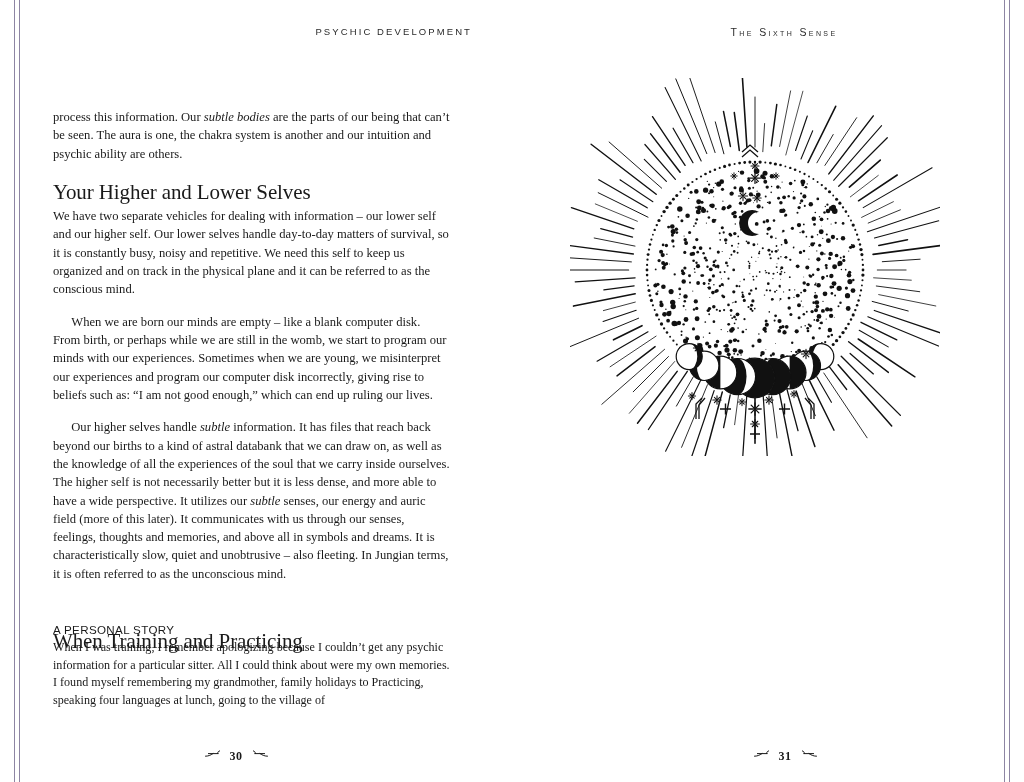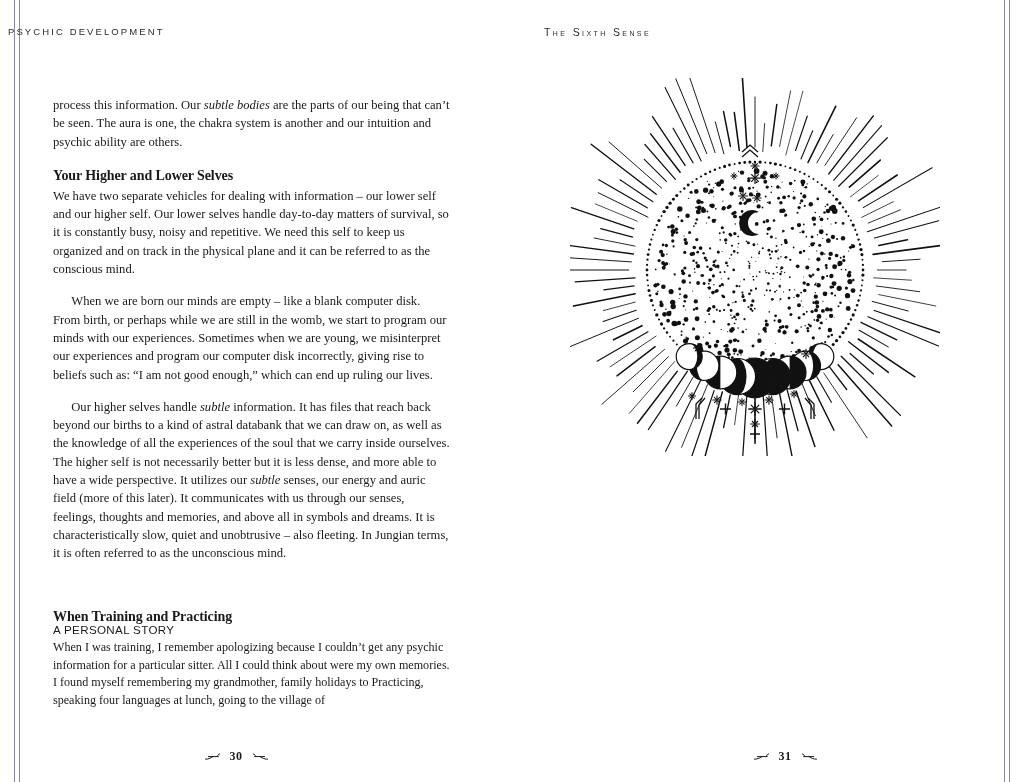--- a/index.html
+++ b/index.html
@@ -47,60 +47,61 @@
   .running-head {
     position: absolute;
     top: 26px;
     font-family: "Liberation Sans", "DejaVu Sans", sans-serif;
     font-size: 9.5px;
     letter-spacing: 2.1px;
     color: #2a2a2a;
     white-space: nowrap;
   }
   .running-head.verso {
-    left: 8px;
+    left: 16px;
     right: 0;
-    text-align: left;
+    text-align: right;
     padding-right: 40px;
     text-transform: uppercase;
     font-weight: 500;
   }
   .running-head.recto {
     left: 0;
     right: 0;
+    text-align: center;
     padding-left: 32px;
     font-variant: small-caps;
     letter-spacing: 2.4px;
     font-size: 10.5px;
     font-weight: 500;
   }
 
   
   .column {
     position: absolute;
     font-size: 12.6px;
     line-height: 1.455;
     text-align: left;
   }
-  .column.left  { left: 53px;  top: 96px; width: 397px; }
+  .column.left  { left: 53px;  top: 108px; width: 397px; }
 
   .column p {
     margin: 0;
   }
   .column p.indent {
     text-indent: 1.45em;
   }
   .column p + p { margin-top: 14px; }
 
   em { font-style: italic; }
 
   
   h2.sec-head {
-    font-size: 14px;
-    font-weight: 700;
+    font-size: 21px;
+    font-weight: 400;
     line-height: 1.2;
     margin: 17px 0 2px 0;
     letter-spacing: -0.1px;
   }
   h2.sec-head.spaced {
     margin-top: 46px;
   }
 
   h3.minor-head {
     font-family: "Liberation Sans", "DejaVu Sans", sans-serif;
@@ -126,21 +127,20 @@
   .folio {
     position: absolute;
     bottom: 18px;
     left: 0;
     right: 0;
     text-align: center;
     font-size: 12px;
     font-weight: 700;
     color: #1a1a1a;
     display: flex;
-    align-items: center;
     justify-content: center;
     gap: 9px;
   }
   .folio.verso { padding-right: 40px; }
   .folio.recto { padding-left: 34px; }
   .folio svg { display: block; }
   .folio-num { letter-spacing: 0.5px; }
 
   
   .illustration {

